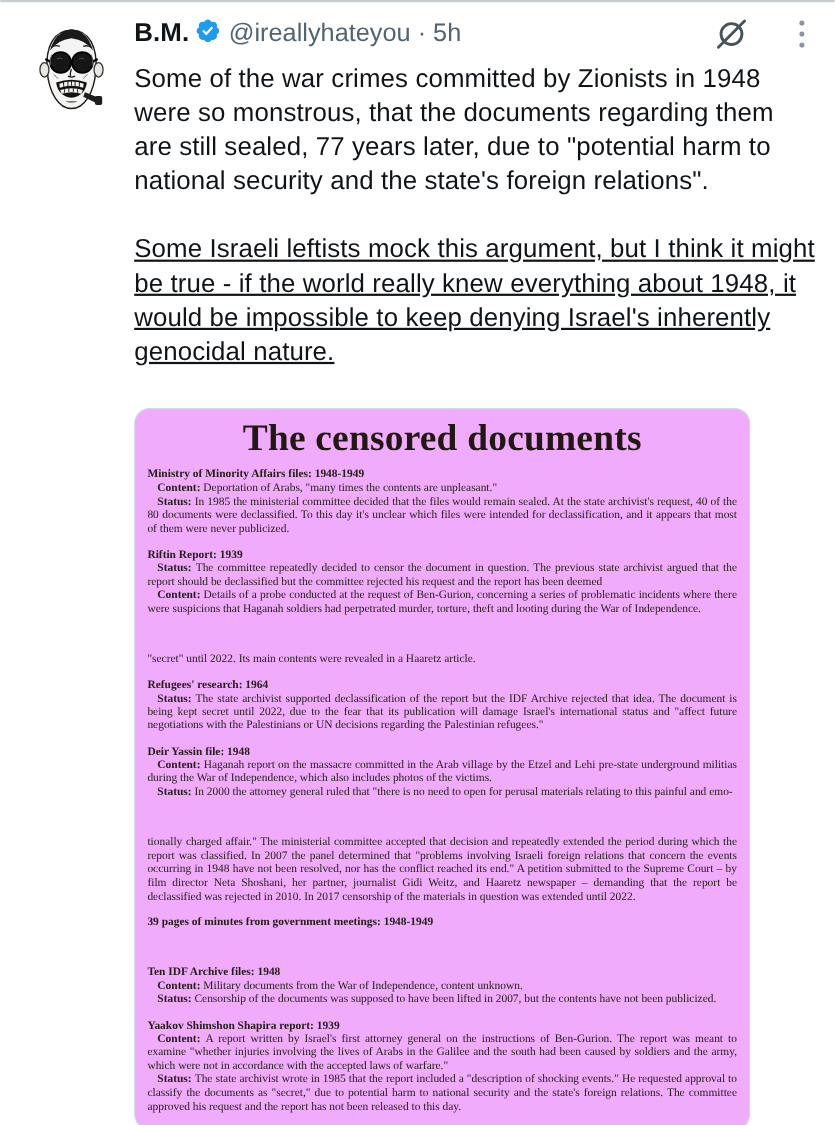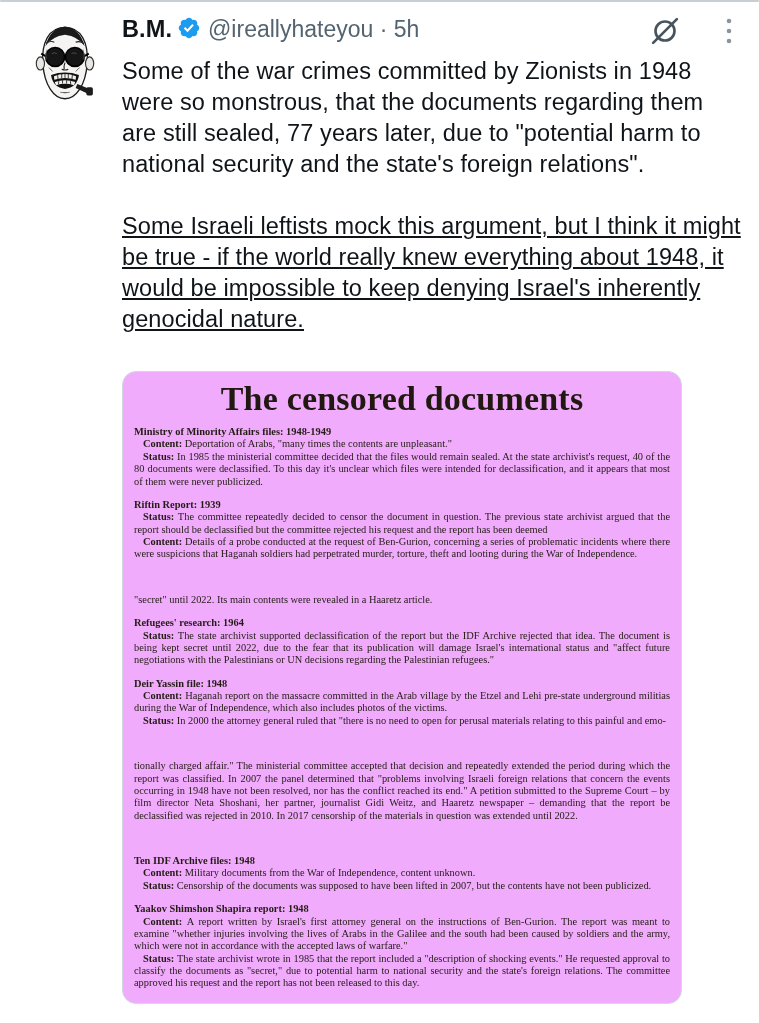--- a/index.html
+++ b/index.html
@@ -128,25 +128,26 @@
           <div class="col">
             <p class="noindent">"secret" until 2022. Its main contents were revealed in a Haaretz article.</p>
             <div class="blk-h">Refugees' research: 1964</div>
             <p><b>Status: </b>The state archivist supported declassification of the report but the IDF Archive rejected that idea. The document is being kept secret until 2022, due to the fear that its publication will damage Israel's international status and "affect future negotiations with the Palestinians or UN decisions regarding the Palestinian refugees."</p>
             <div class="blk-h">Deir Yassin file: 1948</div>
             <p><b>Content: </b>Haganah report on the massacre committed in the Arab village by the Etzel and Lehi pre-state underground militias during the War of Independence, which also includes photos of the victims.</p>
             <p><b>Status: </b>In 2000 the attorney general ruled that "there is no need to open for perusal materials relating to this painful and emo-</p>
           </div>
           <div class="col">
             <p class="noindent">tionally charged affair." The ministerial committee accepted that decision and repeatedly extended the period during which the report was classified. In 2007 the panel determined that "problems involving Israeli foreign relations that concern the events occurring in 1948 have not been resolved, nor has the conflict reached its end." A petition submitted to the Supreme Court – by film director Neta Shoshani, her partner, journalist Gidi Weitz, and Haaretz newspaper – demanding that the report be declassified was rejected in 2010. In 2017 censorship of the materials in question was extended until 2022.</p>
+            <div class="blk-h">39 pages of minutes from government meetings: 1948-1949</div>
           </div>
           <div class="col">
             <div class="blk-h">Ten IDF Archive files: 1948</div>
             <p><b>Content: </b>Military documents from the War of Independence, content unknown.</p>
             <p><b>Status: </b>Censorship of the documents was supposed to have been lifted in 2007, but the contents have not been publicized.</p>
-            <div class="blk-h">Yaakov Shimshon Shapira report: 1948</div>
+            <div class="blk-h">Yaakov Shimshon Shapira report: 1939</div>
             <p><b>Content: </b>A report written by Israel's first attorney general on the instructions of Ben-Gurion. The report was meant to examine "whether injuries involving the lives of Arabs in the Galilee and the south had been caused by soldiers and the army, which were not in accordance with the accepted laws of warfare."</p>
             <p><b>Status: </b>The state archivist wrote in 1985 that the report included a "description of shocking events." He requested approval to classify the documents as "secret," due to potential harm to national security and the state's foreign relations. The committee approved his request and the report has not been released to this day.</p>
           </div>
         </div>
     </div>
   </div>
 </div>
 
 </body></html>

